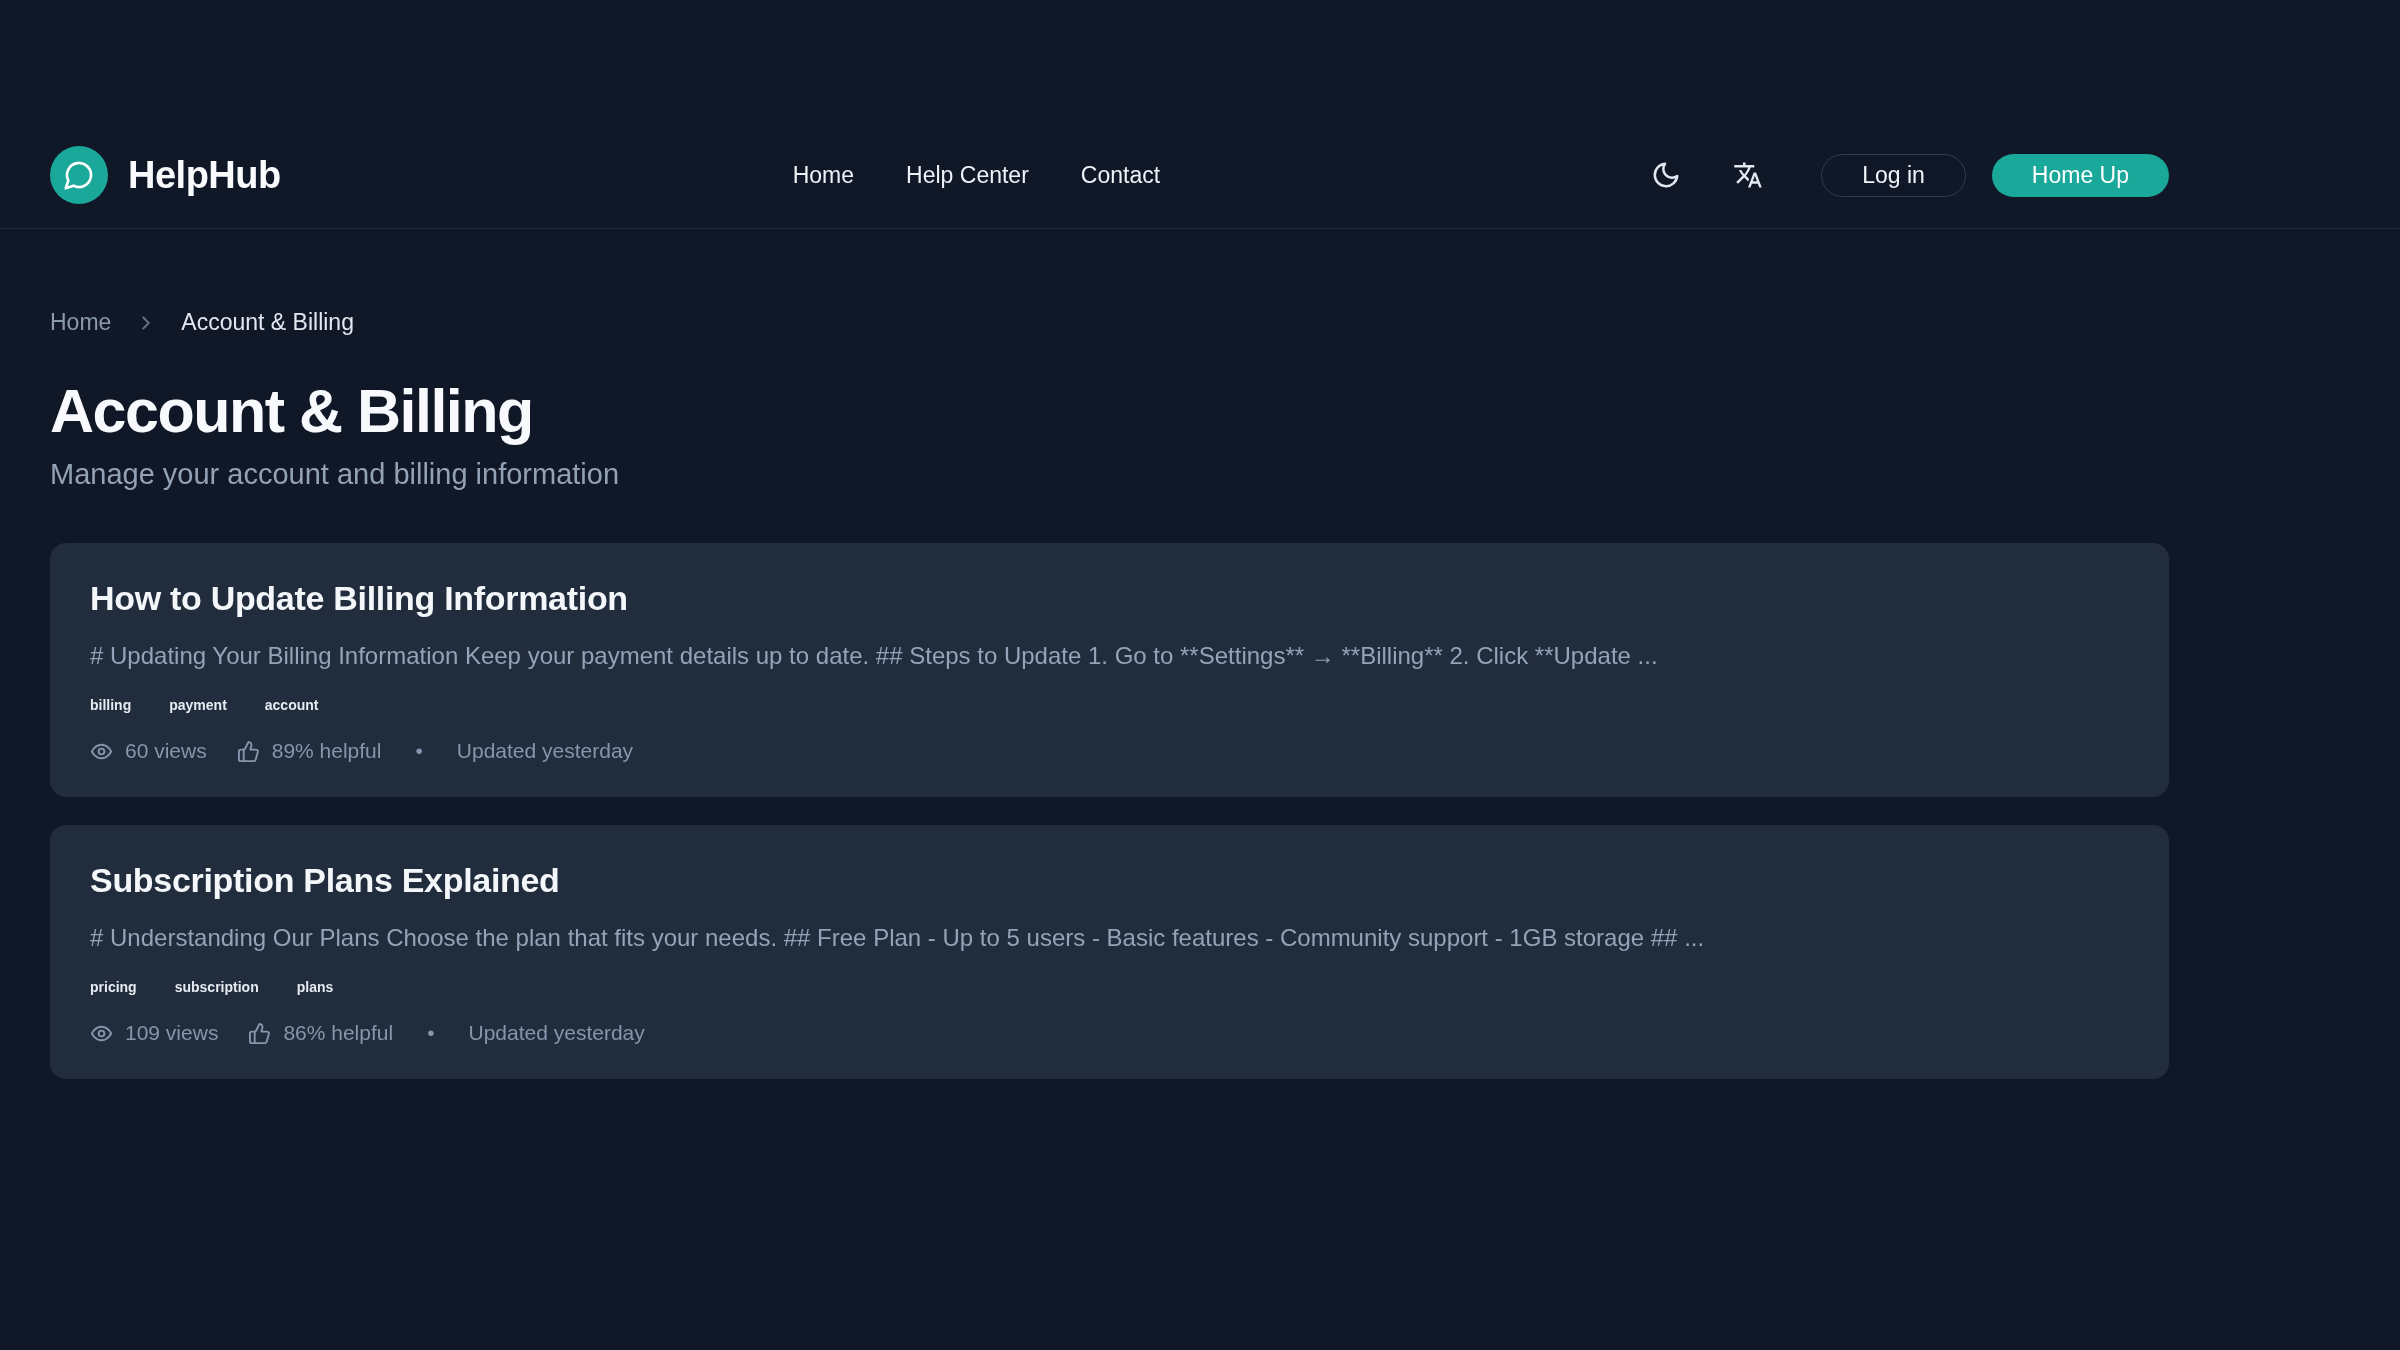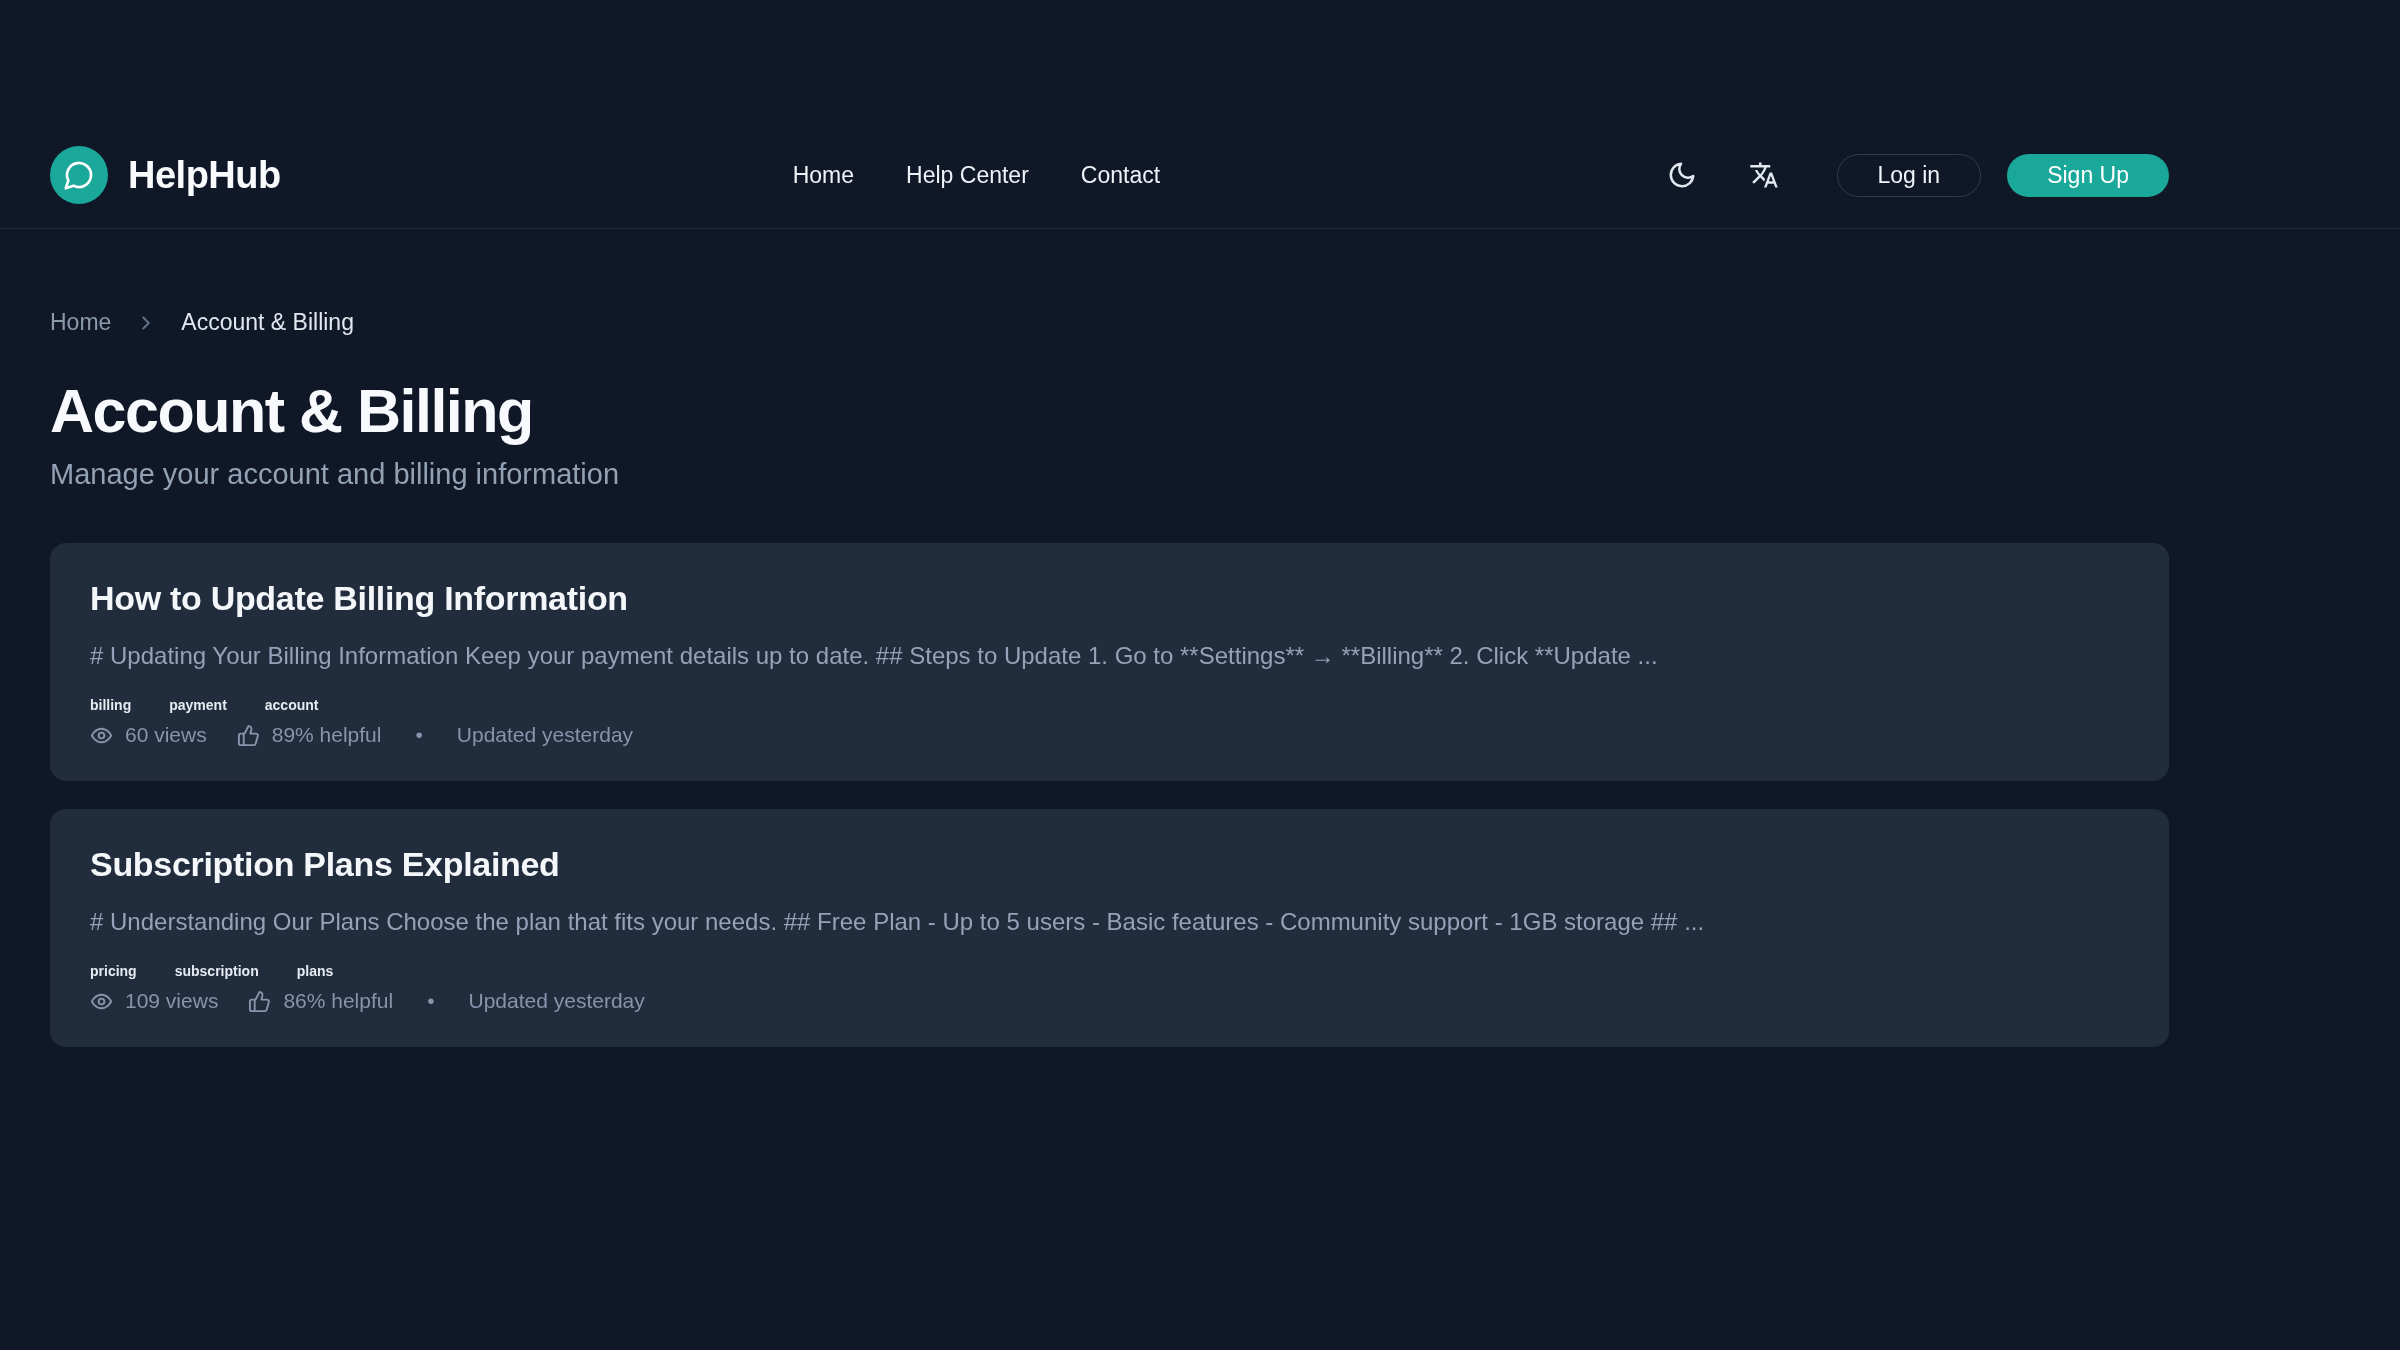--- a/index.html
+++ b/index.html
@@ -98,21 +98,21 @@
     white-space:nowrap;overflow:hidden;
   }
   .tag-row{
     margin-top:27px;
     display:flex;gap:38px;
   }
   .tag{
     font-size:14px;font-weight:bold;color:#e6ebf1;cursor:pointer;
   }
   .meta-row{
-    margin-top:10px;
+    margin-top:26px;
     display:flex;align-items:center;gap:30px;
     font-size:21px;color:#8695ab;
   }
   .meta-item{display:flex;align-items:center;gap:12px;}
   .meta-item svg{width:23px;height:23px;stroke:#8695ab;fill:none;stroke-width:2;stroke-linecap:round;stroke-linejoin:round;}
   .meta-dot{color:#8695ab;font-size:21px;margin:0 4px;}
 </style>
 </head>
 <body>
 
@@ -140,21 +140,21 @@
         <svg viewBox="0 0 24 24" fill="none" stroke="currentColor" stroke-width="2" stroke-linecap="round" stroke-linejoin="round">
           <path d="M21 12.79A9 9 0 1 1 11.21 3 7 7 0 0 0 21 12.79z"></path>
         </svg>
       </button>
       <button class="icon-btn">
         <svg viewBox="0 0 24 24" fill="currentColor">
           <path d="M12.87 15.07l-2.54-2.51.03-.03c1.74-1.94 2.98-4.17 3.71-6.53H17V4h-7V2H8v2H1v1.99h11.17C11.5 7.92 10.44 9.75 9 11.35 8.07 10.32 7.3 9.19 6.69 8h-2c.73 1.63 1.73 3.17 2.98 4.56l-5.09 5.02L4 19l5-5 3.11 3.11.76-2.04zM18.5 10h-2L12 22h2l1.12-3h4.75L21 22h2l-4.5-12zm-2.62 7l1.62-4.33L19.12 17h-3.24z"></path>
         </svg>
       </button>
       <button class="btn btn-outline">Log in</button>
-      <button class="btn btn-primary">Sign Up</button>
+      <button class="btn btn-primary">Home Up</button>
     </div>
   </div>
 </header>
 
 <main class="container">
   <div class="breadcrumb">
     <span class="crumb-link">Home</span>
     <span class="crumb-sep">
       <svg viewBox="0 0 24 24">
           <path d="m9 18 6-6-6-6"></path>

